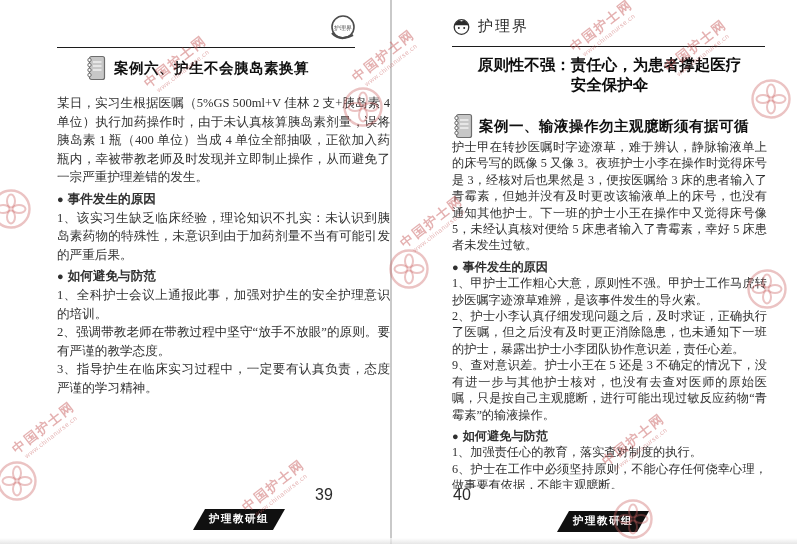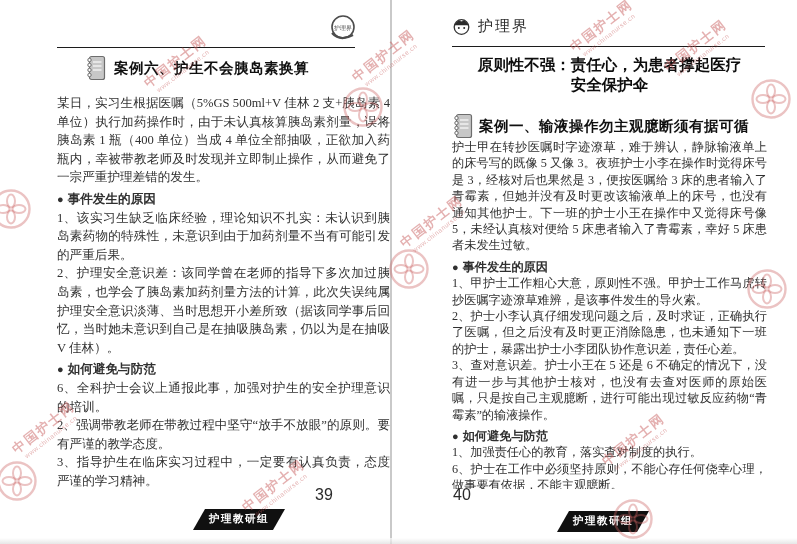--- a/index.html
+++ b/index.html
@@ -96,23 +96,22 @@
           <circle cx="4.5" cy="20" r="1.7" fill="#fff" stroke="#6d6d6d"></circle>
         </svg>
       </span>
       <span class="case-title">案例六、护生不会胰岛素换算</span>
     </div>
 
     <div class="body-flow lp-body">
       <p>某日，实习生根据医嘱（5%GS 500ml+V 佳林 2 支+胰岛素 4 单位）执行加药操作时，由于未认真核算胰岛素剂量，误将胰岛素 1 瓶（400 单位）当成 4 单位全部抽吸，正欲加入药瓶内，幸被带教老师及时发现并立即制止操作，从而避免了一宗严重护理差错的发生。</p>
       <p class="sec-h"><span class="blt">●</span><span>事件发生的原因</span></p>
       <p>1、该实习生缺乏临床经验，理论知识不扎实：未认识到胰岛素药物的特殊性，未意识到由于加药剂量不当有可能引发的严重后果。</p>
-      <p>2、护理安全意识差：该同学曾在老师的指导下多次加过胰岛素，也学会了胰岛素加药剂量方法的计算，此次失误纯属护理安全意识淡薄、当时思想开小差所致（据该同学事后回忆，当时她未意识到自己是在抽吸胰岛素，仍以为是在抽吸 V 佳林）。</p>
       <p class="sec-h"><span class="blt">●</span><span>如何避免与防范</span></p>
-      <p>6、全科护士会议上通报此事，加强对护生的安全护理意识的培训。</p>
+      <p>1、全科护士会议上通报此事，加强对护生的安全护理意识的培训。</p>
       <p>2、强调带教老师在带教过程中坚守“放手不放眼”的原则。要有严谨的教学态度。</p>
       <p>3、指导护生在临床实习过程中，一定要有认真负责，态度严谨的学习精神。</p>
     </div>
 
     <div class="footer-badge lp-badge">护理教研组</div>
     <div class="page-num lp-num">39</div>
   </div>
 
   <div class="page page-right">
     <div class="rp-header">
@@ -148,21 +147,21 @@
         </svg>
       </span>
       <span class="case-title">案例一、输液操作勿主观臆断须有据可循</span>
     </div>
 
     <div class="body-flow rp-body">
       <p>护士甲在转抄医嘱时字迹潦草，难于辨认，静脉输液单上的床号写的既像 5 又像 3。夜班护士小李在操作时觉得床号是 3，经核对后也果然是 3，便按医嘱给 3 床的患者输入了青霉素，但她并没有及时更改该输液单上的床号，也没有通知其他护士。下一班的护士小王在操作中又觉得床号像 5，未经认真核对便给 5 床患者输入了青霉素，幸好 5 床患者未发生过敏。</p>
       <p class="sec-h"><span class="blt">●</span><span>事件发生的原因</span></p>
       <p>1、甲护士工作粗心大意，原则性不强。甲护士工作马虎转抄医嘱字迹潦草难辨，是该事件发生的导火索。</p>
       <p>2、护士小李认真仔细发现问题之后，及时求证，正确执行了医嘱，但之后没有及时更正消除隐患，也未通知下一班的护士，暴露出护士小李团队协作意识差，责任心差。</p>
-      <p>3、查对意识差。护士小王在 5 还是 6 不确定的情况下，没有进一步与其他护士核对，也没有去查对医师的原始医嘱，只是按自己主观臆断，进行可能出现过敏反应药物“青霉素”的输液操作。</p>
+      <p>9、查对意识差。护士小王在 5 还是 3 不确定的情况下，没有进一步与其他护士核对，也没有去查对医师的原始医嘱，只是按自己主观臆断，进行可能出现过敏反应药物“青霉素”的输液操作。</p>
       <p class="sec-h"><span class="blt">●</span><span>如何避免与防范</span></p>
       <p>1、加强责任心的教育，落实查对制度的执行。</p>
       <p>6、护士在工作中必须坚持原则，不能心存任何侥幸心理，做事要有依据，不能主观臆断。</p>
 
     </div>
 
     <div class="page-num rp-num">40</div>
     <div class="footer-badge rp-badge">护理教研组</div>
   </div>
 

